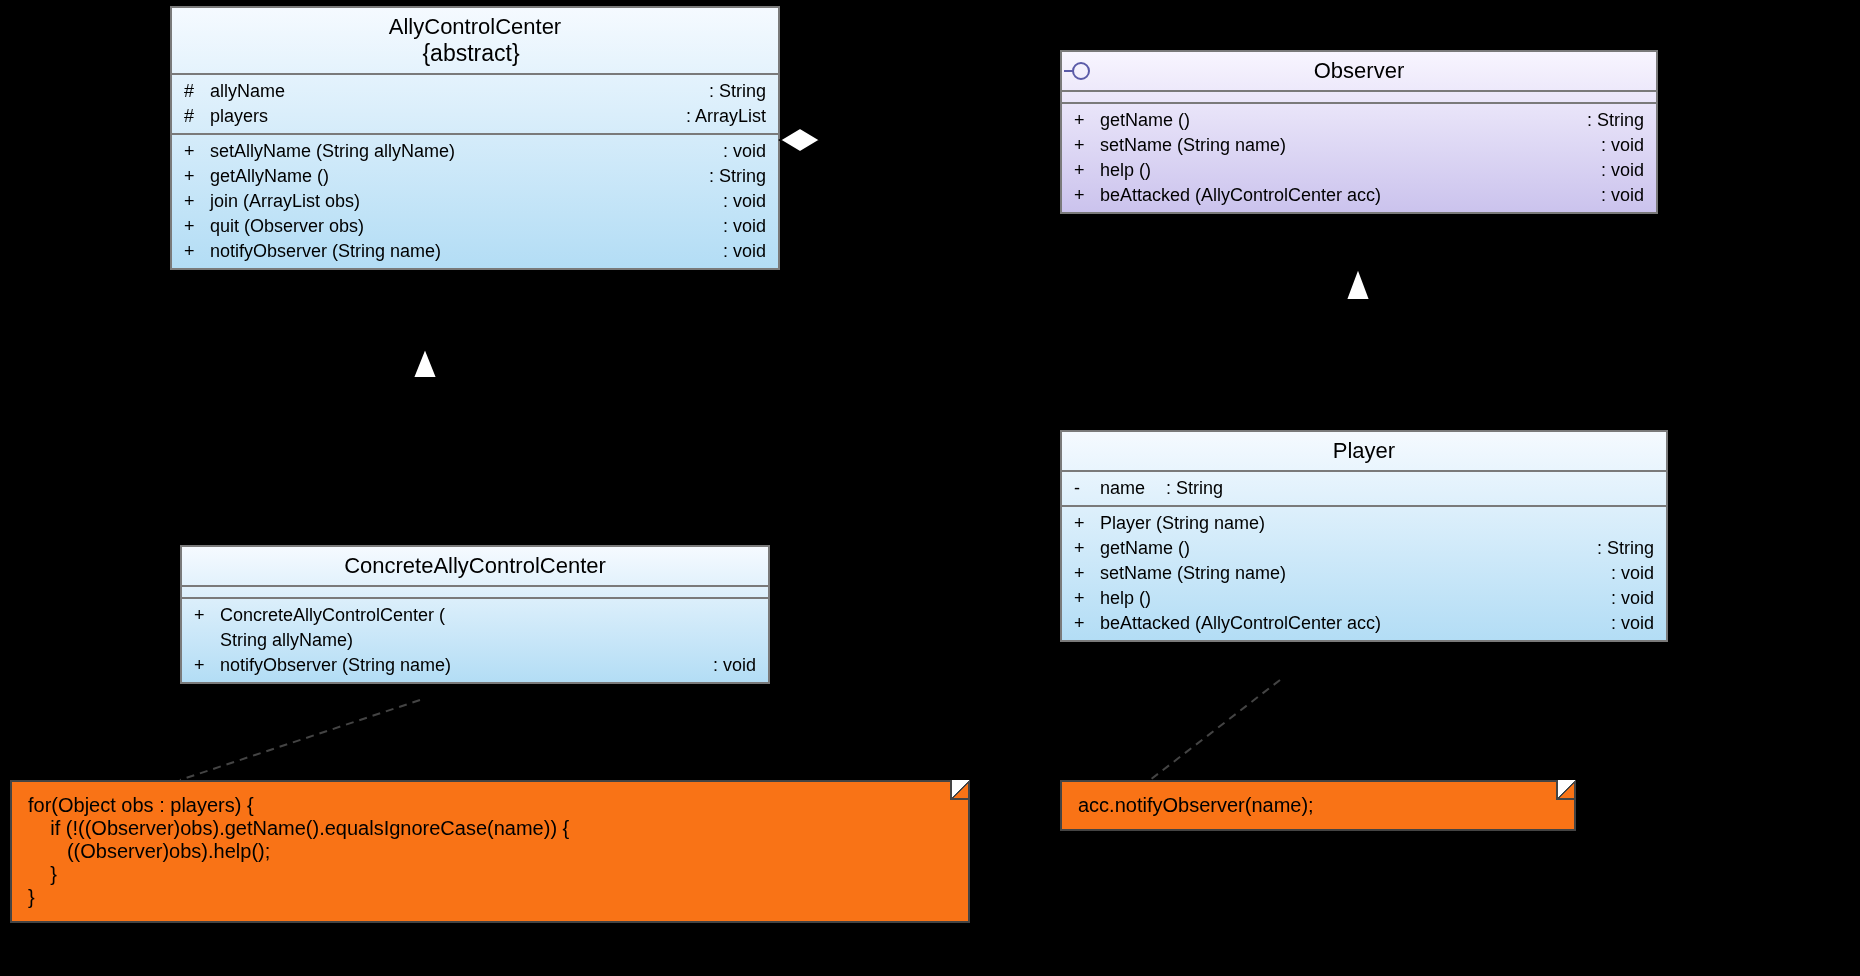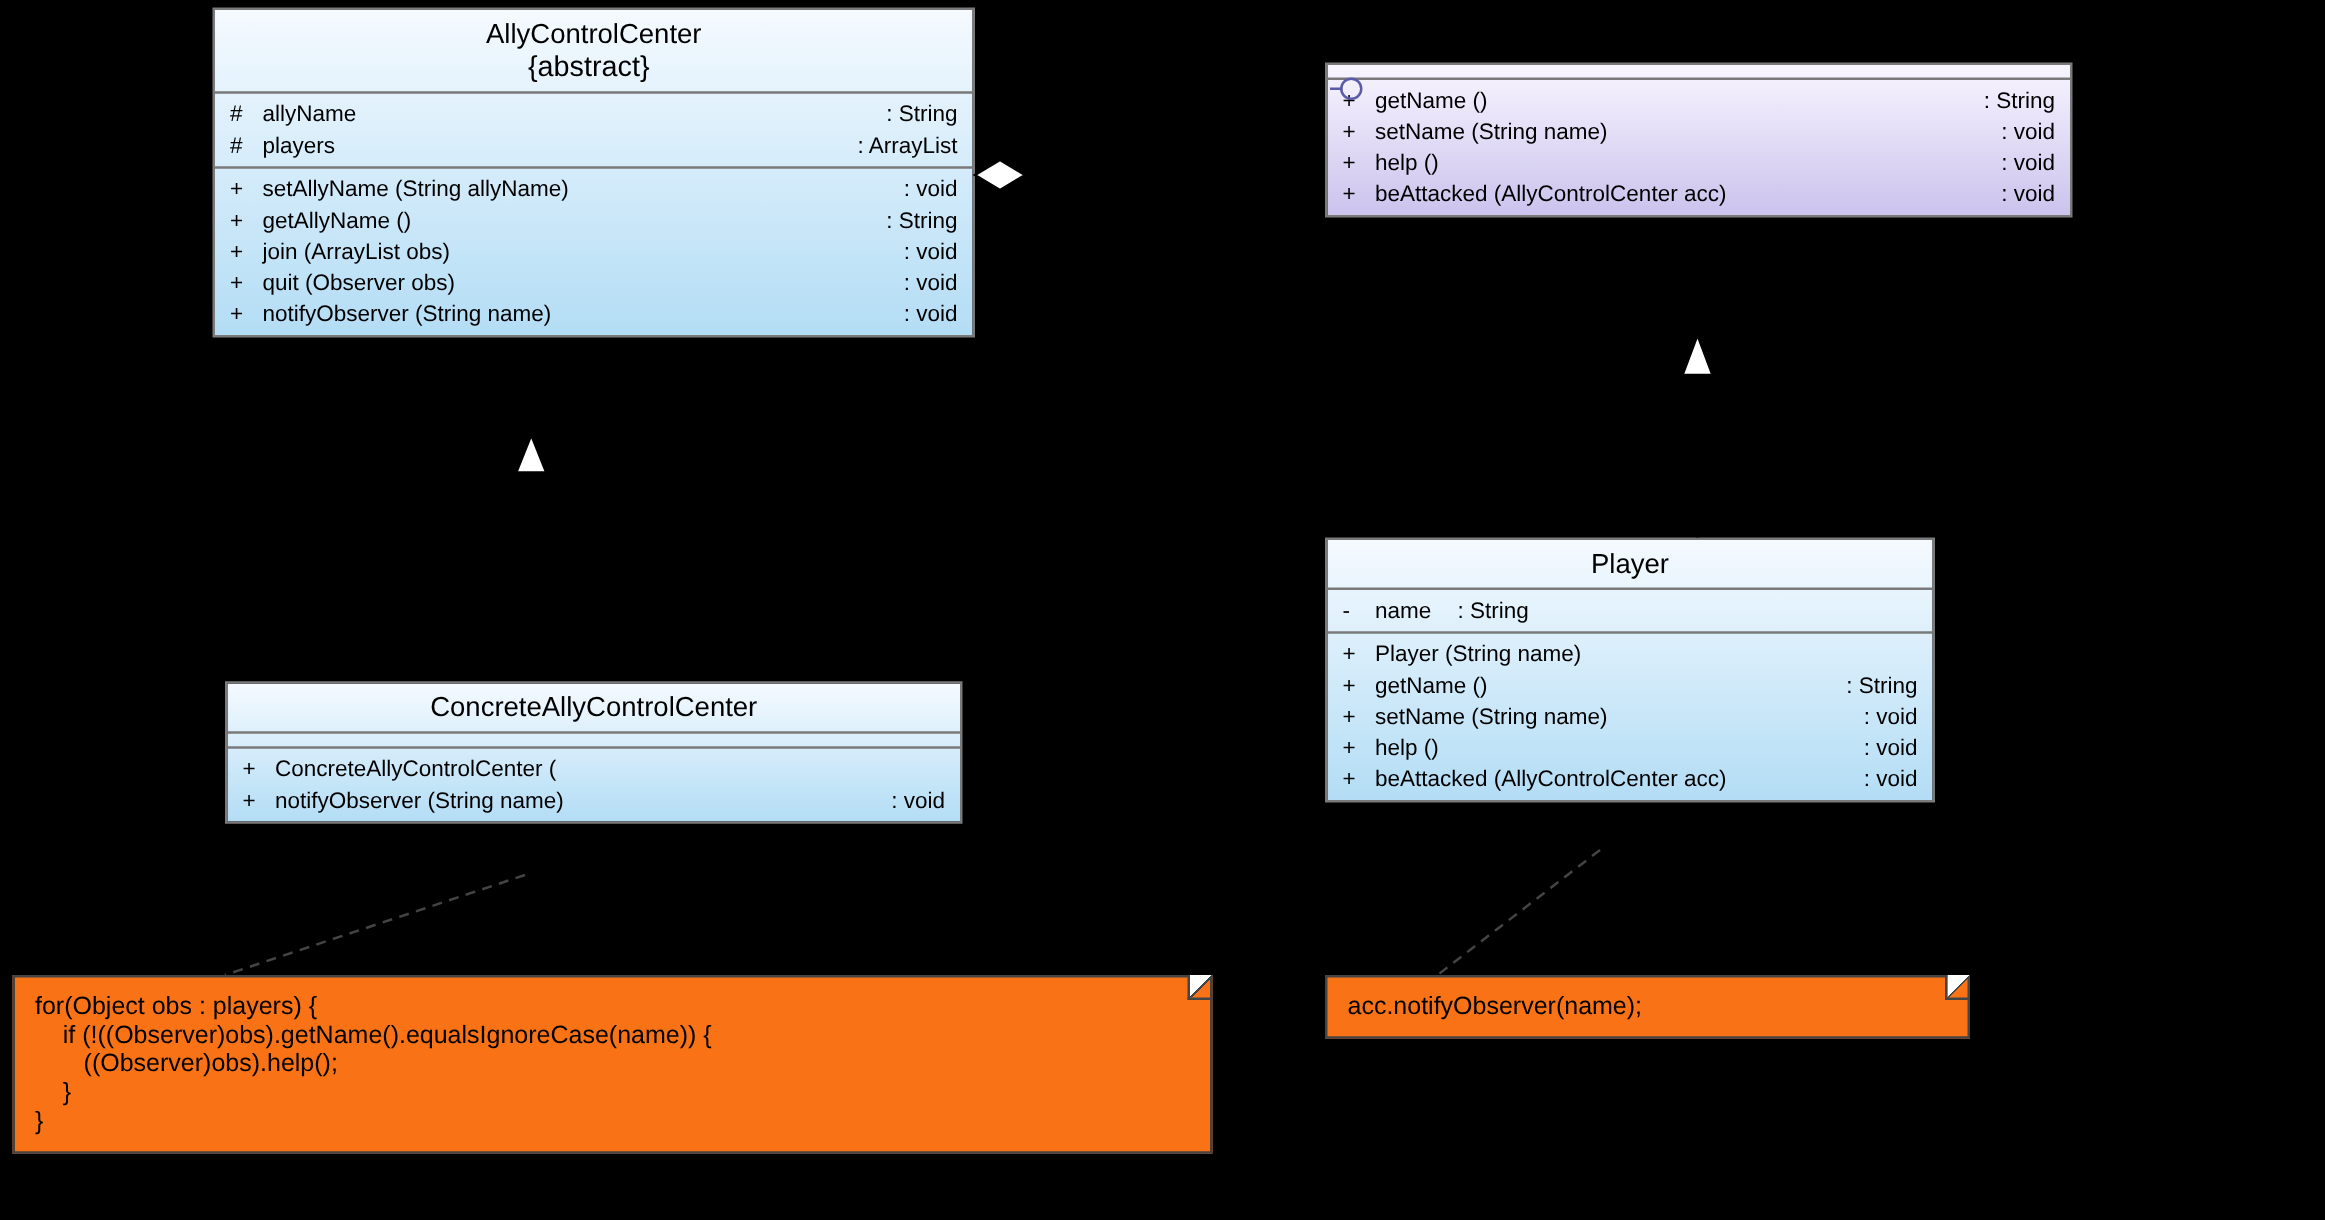--- a/index.html
+++ b/index.html
@@ -148,20 +148,23 @@
           <span class="vis">+</span>
           <span>notifyObserver (String name)</span>
         </span>
         <span>: void</span>
       </div>
   </div>
 </div>
 
 <div class="class-box purple" style="left:1060px; top:50px; width:598px;">
   <div class="iface-icon" style="left:10px; top:10px;"></div>
+  <div class="class-header">
+    <div>Observer</div>
+  </div>
   <div class="empty-section"></div>
   <div class="methods">
     <div class="row">
         <span class="left">
           <span class="vis">+</span>
           <span>getName ()</span>
         </span>
         <span>: String</span>
       </div>
     <div class="row">
@@ -196,29 +199,36 @@
   <div class="methods">
     <div class="row">
         <span class="left">
           <span class="vis">+</span>
           <span>ConcreteAllyControlCenter (</span>
         </span>
         <span></span>
       </div>
     <div class="row">
         <span class="left">
+          <span class="vis"></span>
+          <span>    String allyName)</span>
+        </span>
+        <span></span>
+      </div>
+    <div class="row">
+        <span class="left">
           <span class="vis">+</span>
           <span>notifyObserver (String name)</span>
         </span>
         <span>: void</span>
       </div>
   </div>
 </div>
 
-<div class="class-box" style="left:1060px; top:430px; width:488px;">
+<div class="class-box" style="left:1060px; top:430px; width:608px;">
   <div class="class-header">
     <div>Player</div>
   </div>
   <div class="attrs">
     <div class="row">
         <span class="left"><span class="vis">-</span><span>name</span>&nbsp;<span>: String</span></span>
         <span></span>
       </div>
   </div>
   <div class="methods">

